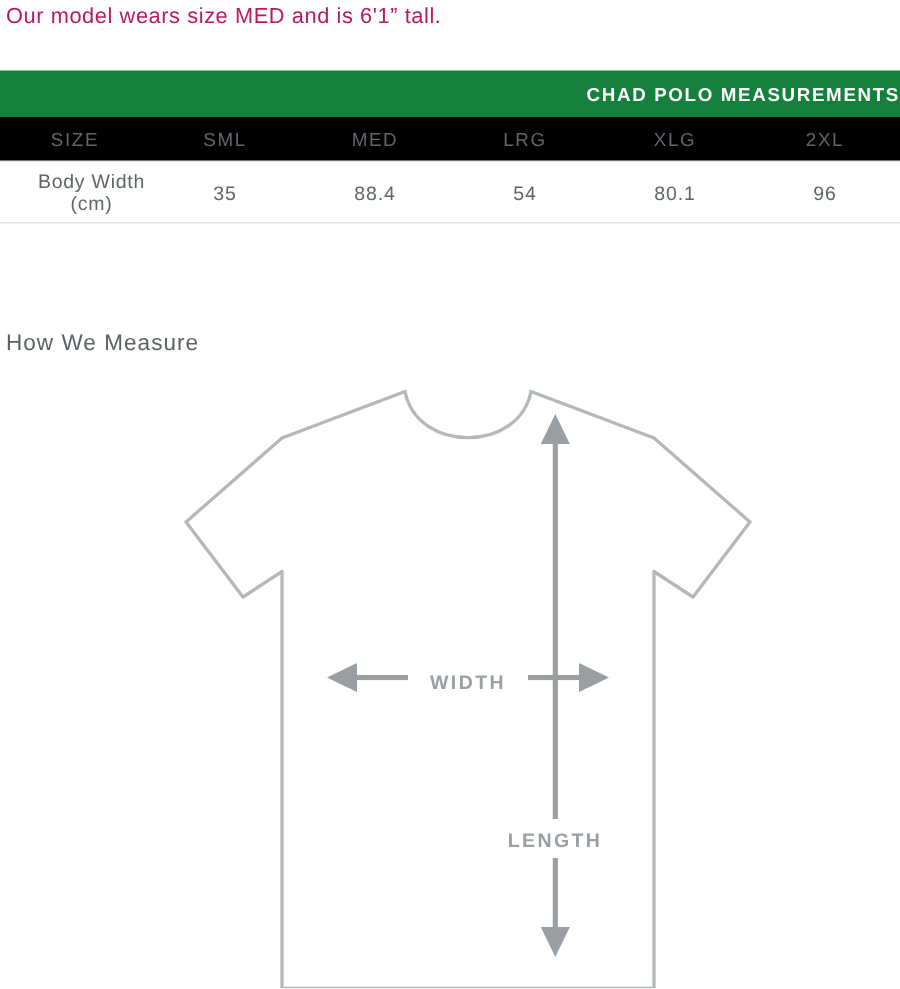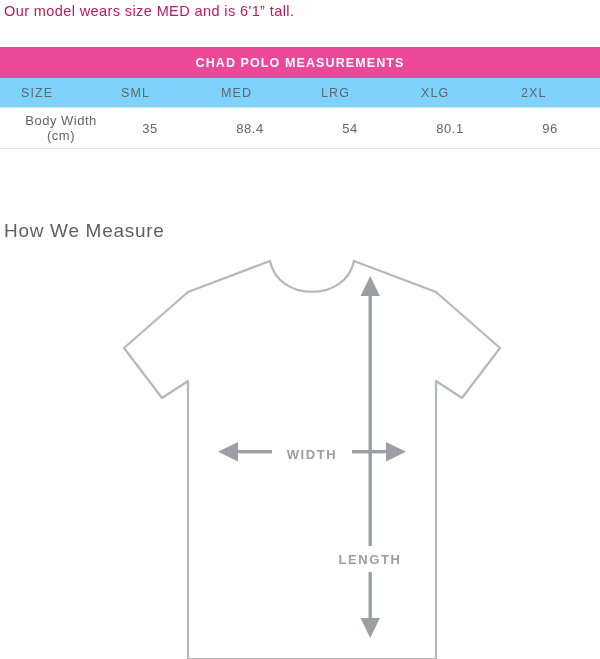--- a/index.html
+++ b/index.html
@@ -36,37 +36,36 @@
     border-collapse: collapse;
     table-layout: fixed;
   }
   .size-table th,
   .size-table td {
     padding: 0;
     margin: 0;
   }
   .tbl-title {
     height: 31px;
-    background: #ec4899;
+    background: #15803d;
     color: #ffffff;
     font-size: 12.5px;
     font-weight: bold;
     letter-spacing: 1.1px;
-    text-align: center;
+    text-align: right;
     vertical-align: middle;
   }
   .hdr-row td {
     height: 29px;
-    background: #7dd3fc;
+    background: #000000;
     color: #60666a;
     font-size: 12.5px;
     letter-spacing: 1.1px;
-    text-align: left;
+    text-align: center;
     vertical-align: middle;
-    padding-left: 21px;
   }
   .data-row td {
     height: 40px;
     font-size: 13px;
     letter-spacing: 0.6px;
     text-align: center;
     vertical-align: middle;
     border-bottom: 1px solid #e4e5e6;
     color: #5f6568;
   }
@@ -77,21 +76,21 @@
   }
   .data-row.first td {
     border-top: 1px solid #e4e5e6;
     text-align: center;
   }
   
   .hwm {
     position: absolute;
     left: 4px;
     top: 220px;
-    font-size: 19px;
+    font-size: 15px;
     letter-spacing: 0.7px;
     color: #5b6164;
   }
   .diagram {
     position: absolute;
     left: 12px;
     top: 248px;
     width: 600px;
     height: 411px;
   }

